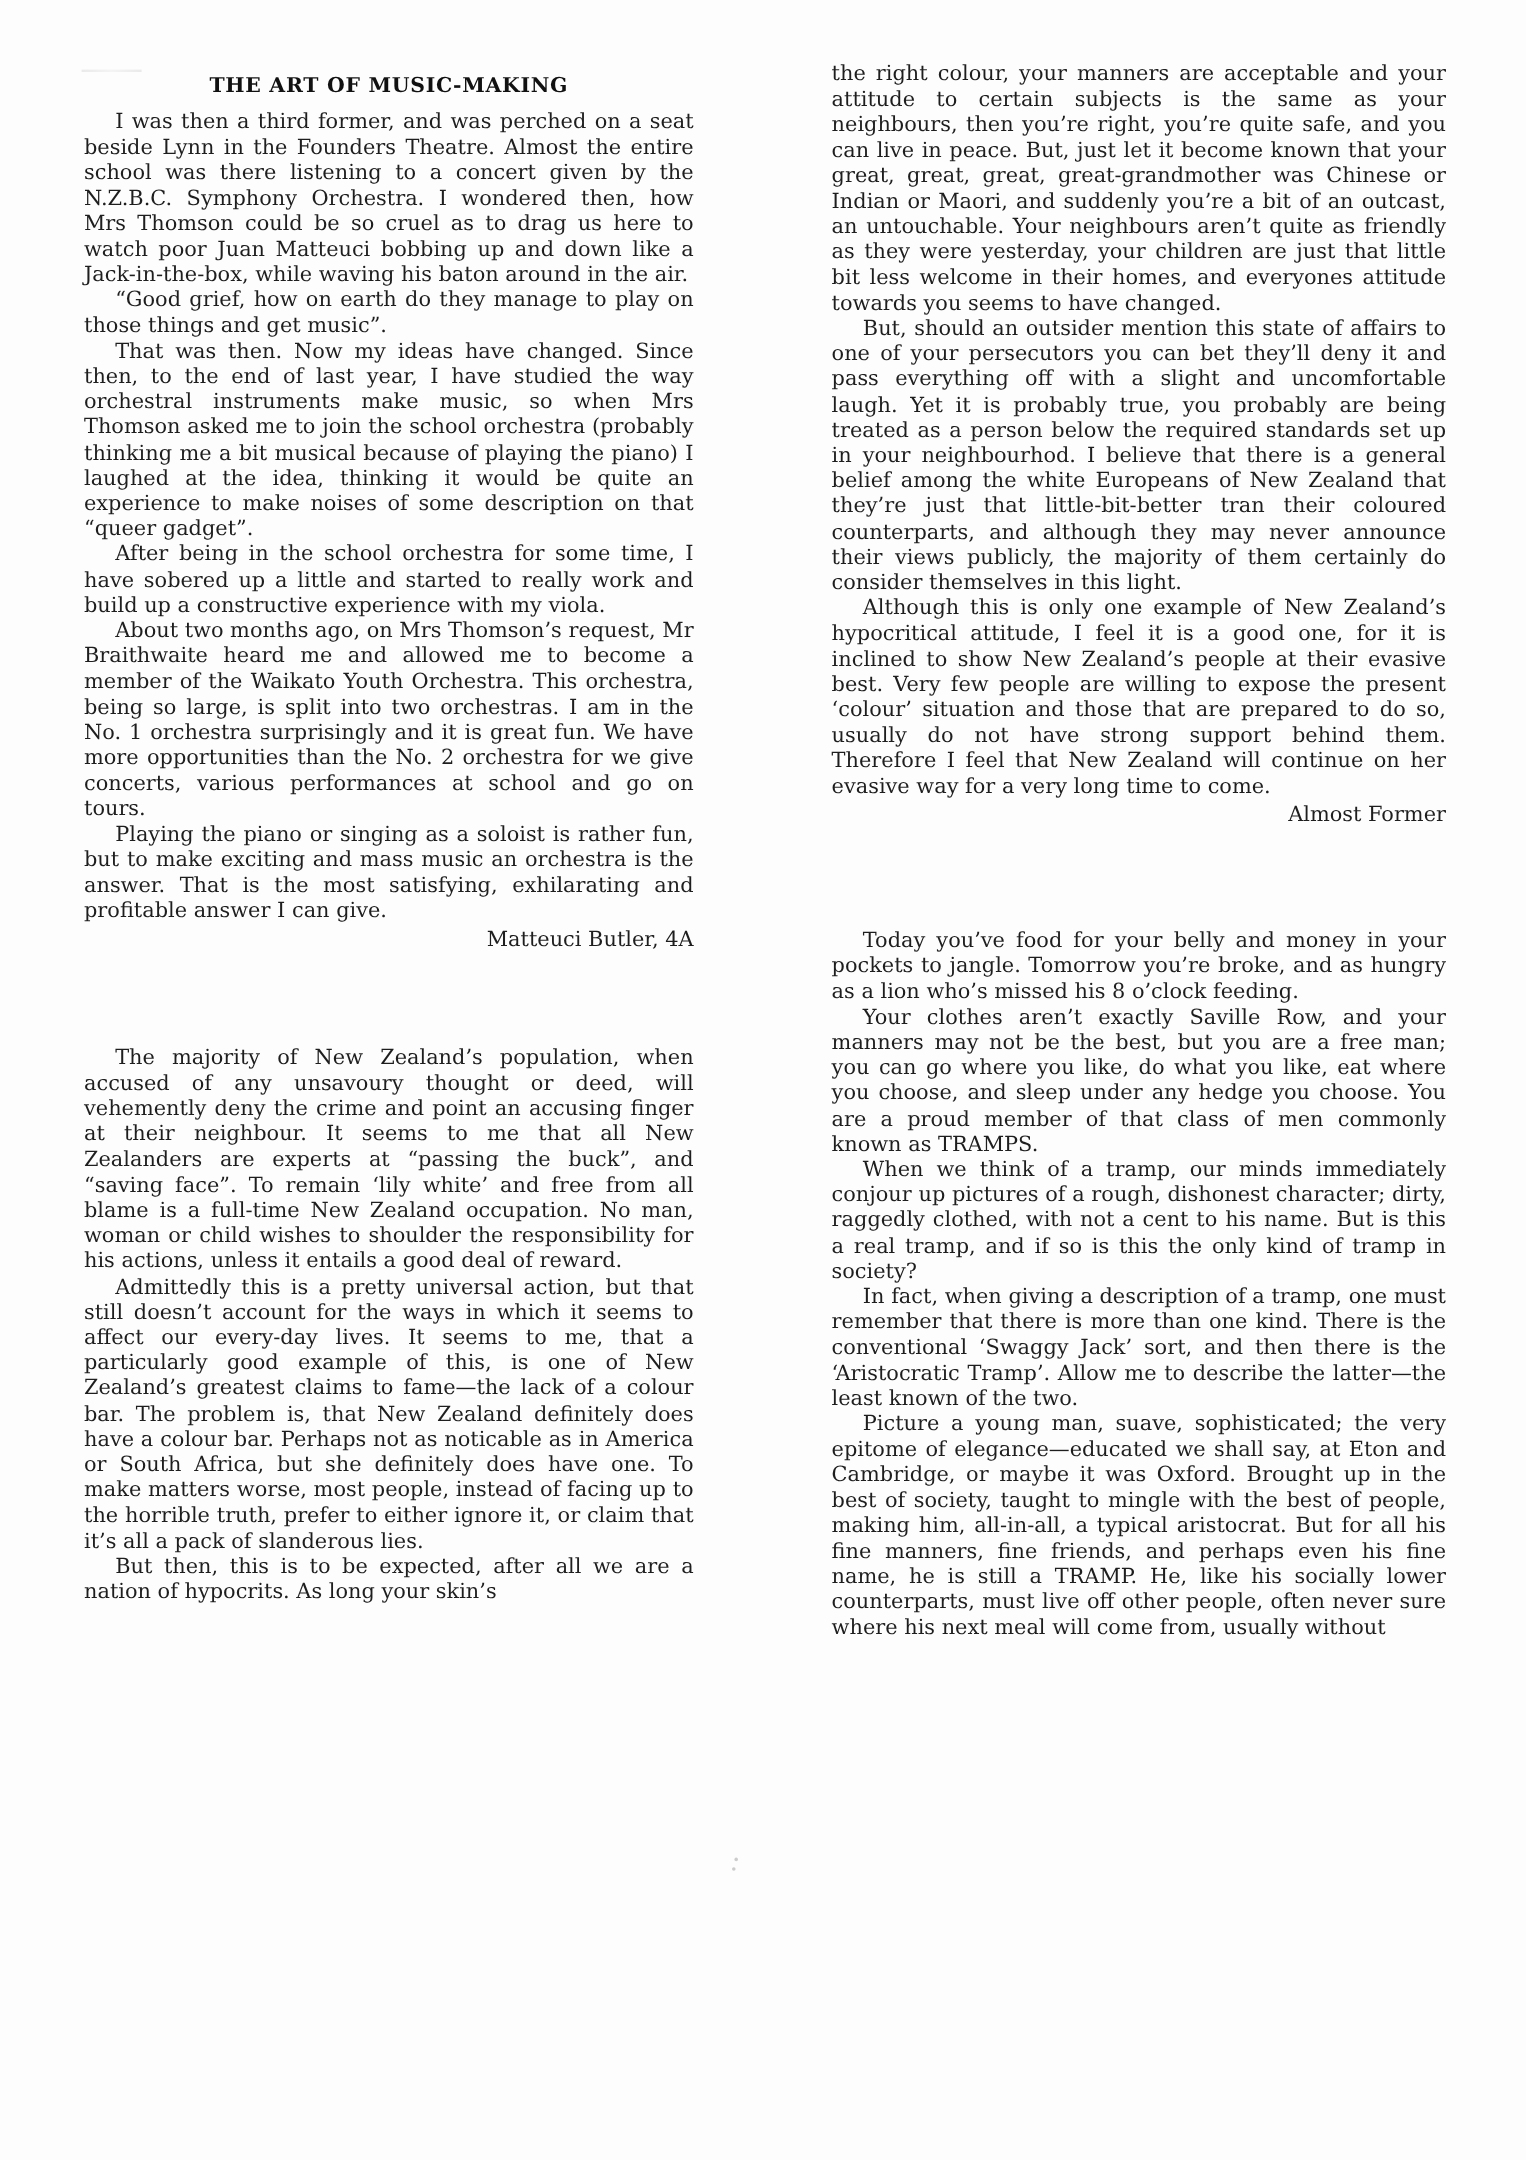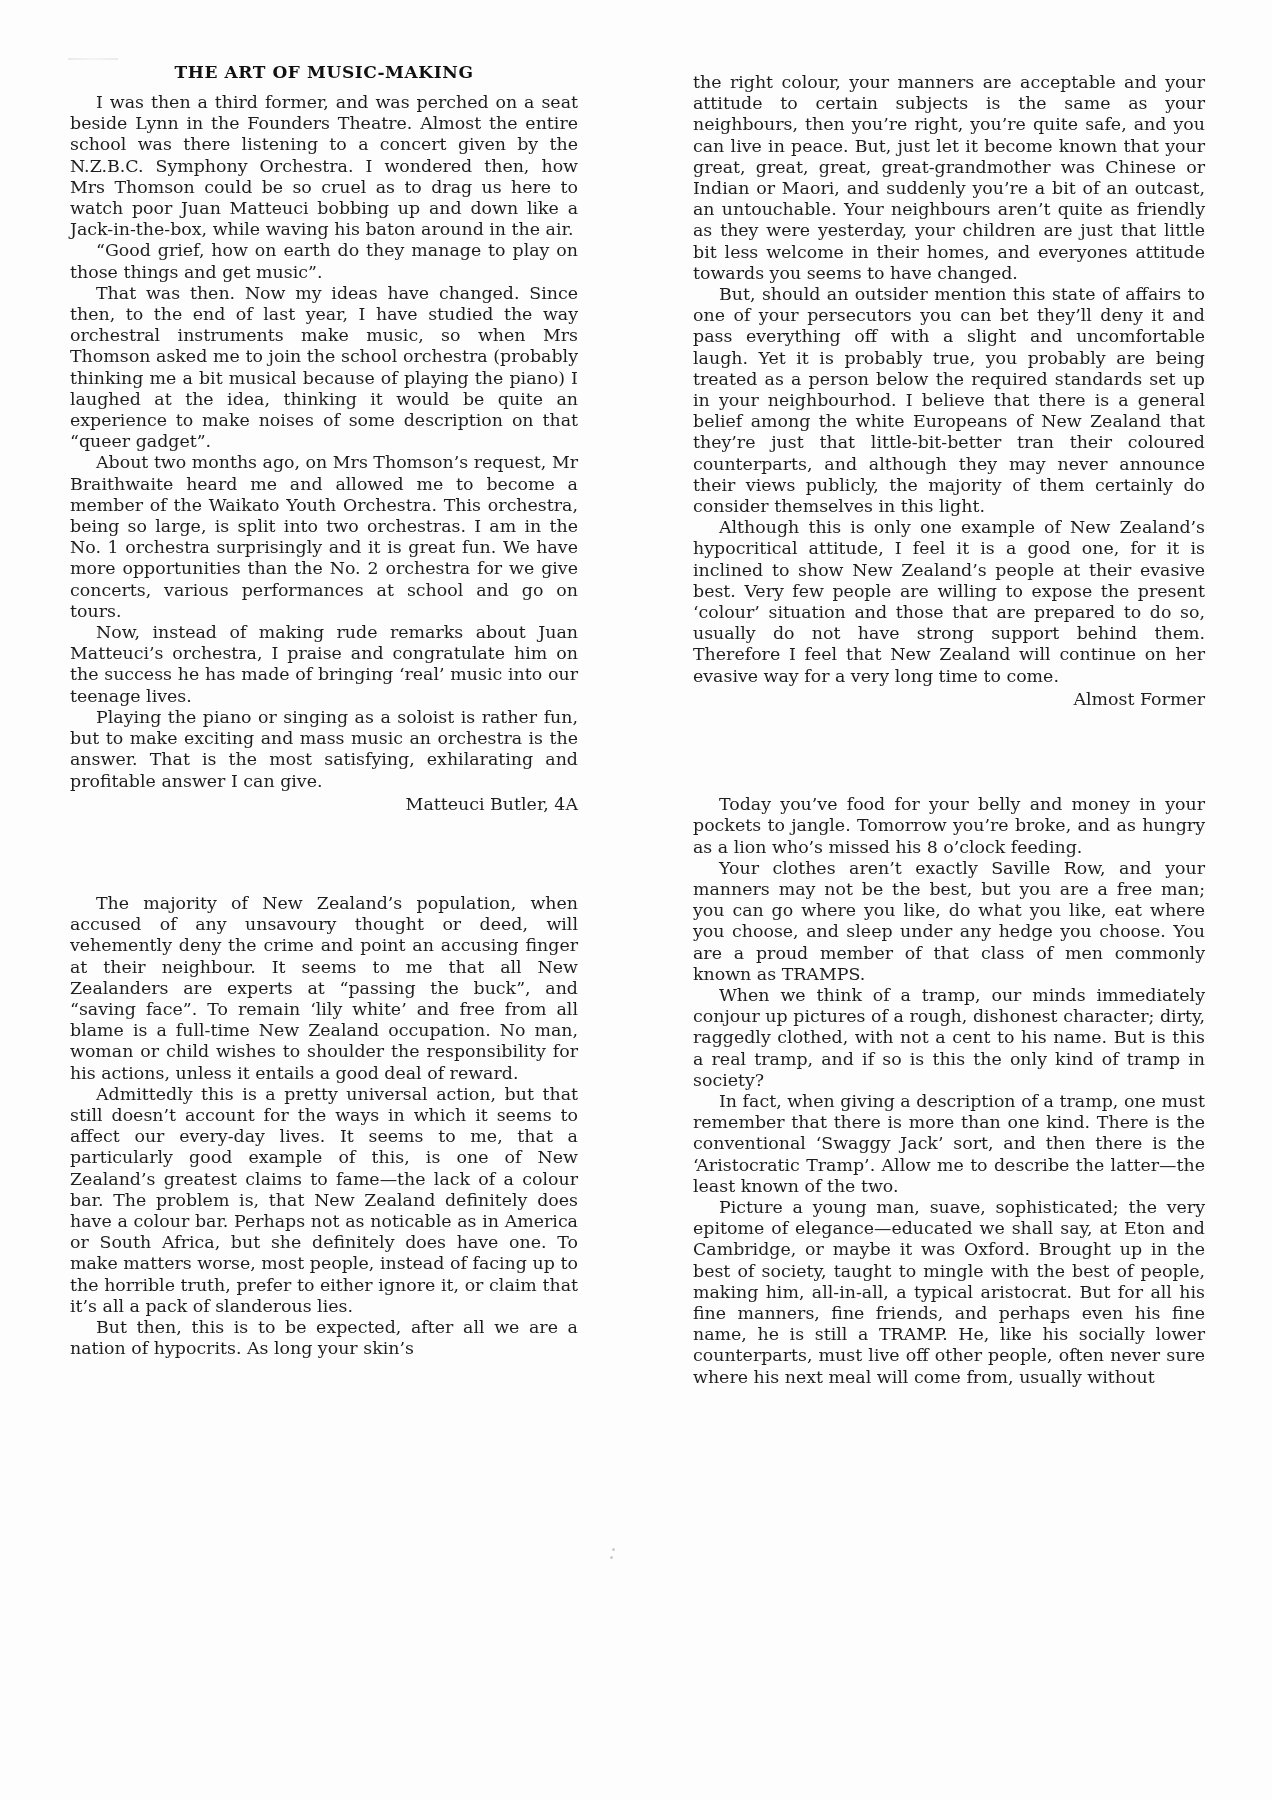--- a/index.html
+++ b/index.html
@@ -8,21 +8,21 @@
     position: absolute; left: 0; top: 0; width: 1272px; height: 1800px;
     background: #fdfdfd;
     font-family: "DejaVu Serif", "Liberation Serif", serif;
     color: #1e1e1e;
   }
   .col {
     position: absolute; top: 60px; width: 508px;
     font-size: 17.4px; line-height: 21.2px;
   }
   .col-left { left: 70px; }
-  .col-right { left: 693px; top: 72px; width: 512px; }
+  .col-right { left: 693px; top: 52px; width: 512px; }
   .headline {
     text-align: center; font-weight: bold; font-size: 17px;
     letter-spacing: 0.6px; margin: 0 0 8px 0; line-height: 24px;
     color: #111;
   }
   .para {
     margin: 0; text-align: justify; text-indent: 26px;
     hyphens: manual;
   }
   .para.noindent { text-indent: 0; }
@@ -42,22 +42,22 @@
   <div class="scan-mark"></div>
   <div class="speck" style="left:612px;top:1548px;"></div>
   <div class="speck" style="left:610px;top:1556px;"></div>
 
   <div class="col col-left">
     <section>
       <h2 class="headline">THE ART OF MUSIC-MAKING</h2>
       <p class="para">I was then a third former, and was perched on a seat beside Lynn in the Founders Theatre. Almost the entire school was there listening to a concert given by the N.Z.B.C. Symphony Or­chestra. I wondered then, how Mrs Thomson could be so cruel as to drag us here to watch poor Juan Matteuci bobbing up and down like a Jack-in-the-box, while waving his baton around in the air.</p>
       <p class="para">“Good grief, how on earth do they manage to play on those things and get music”.</p>
       <p class="para">That was then. Now my ideas have changed. Since then, to the end of last year, I have studied the way orchestral instruments make music, so when Mrs Thomson asked me to join the school orchestra (probably thinking me a bit musical because of playing the piano) I laughed at the idea, thinking it would be quite an experience to make noises of some description on that “queer gadget”.</p>
+      <p class="para">After being in the school orchestra for some time, I have sobered up a little and started to really work and build up a constructive experi­ence with my viola.</p>
       <p class="para">About two months ago, on Mrs Thomson’s request, Mr Braithwaite heard me and allowed me to become a member of the Waikato Youth Orchestra. This orchestra, being so large, is split into two orchestras. I am in the No. 1 orchestra surprisingly and it is great fun. We have more opportunities than the No. 2 orches­tra for we give concerts, various performances at school and go on tours.</p>
-      <p class="para">Now, instead of making rude remarks about Juan Matteuci’s orchestra, I praise and con­gratulate him on the success he has made of bringing ‘real’ music into our teenage lives.</p>
       <p class="para">Playing the piano or singing as a soloist is rather fun, but to make exciting and mass music an orchestra is the answer. That is the most satisfying, exhilarating and profitable answer I can give.</p>
       <p class="byline">Matteuci Butler, 4A</p>
     </section>
 
     <div class="gap-large"></div>
 
     <section>
       <p class="para">The majority of New Zealand’s population, when accused of any unsavoury thought or deed, will vehemently deny the crime and point an accusing finger at their neighbour. It seems to me that all New Zealanders are experts at “passing the buck”, and “saving face”. To remain ‘lily white’ and free from all blame is a full-time New Zealand occupation. No man, woman or child wishes to shoulder the respon­sibility for his actions, unless it entails a good deal of reward.</p>
       <p class="para">Admittedly this is a pretty universal action, but that still doesn’t account for the ways in which it seems to affect our every-day lives. It seems to me, that a particularly good example of this, is one of New Zealand’s greatest claims to fame—the lack of a colour bar. The prob­lem is, that New Zealand definitely does have a colour bar. Perhaps not as noticable as in America or South Africa, but she definitely does have one. To make matters worse, most people, instead of facing up to the horrible truth, prefer to either ignore it, or claim that it’s all a pack of slanderous lies.</p>
       <p class="para">But then, this is to be expected, after all we are a nation of hypocrits. As long your skin’s</p>

